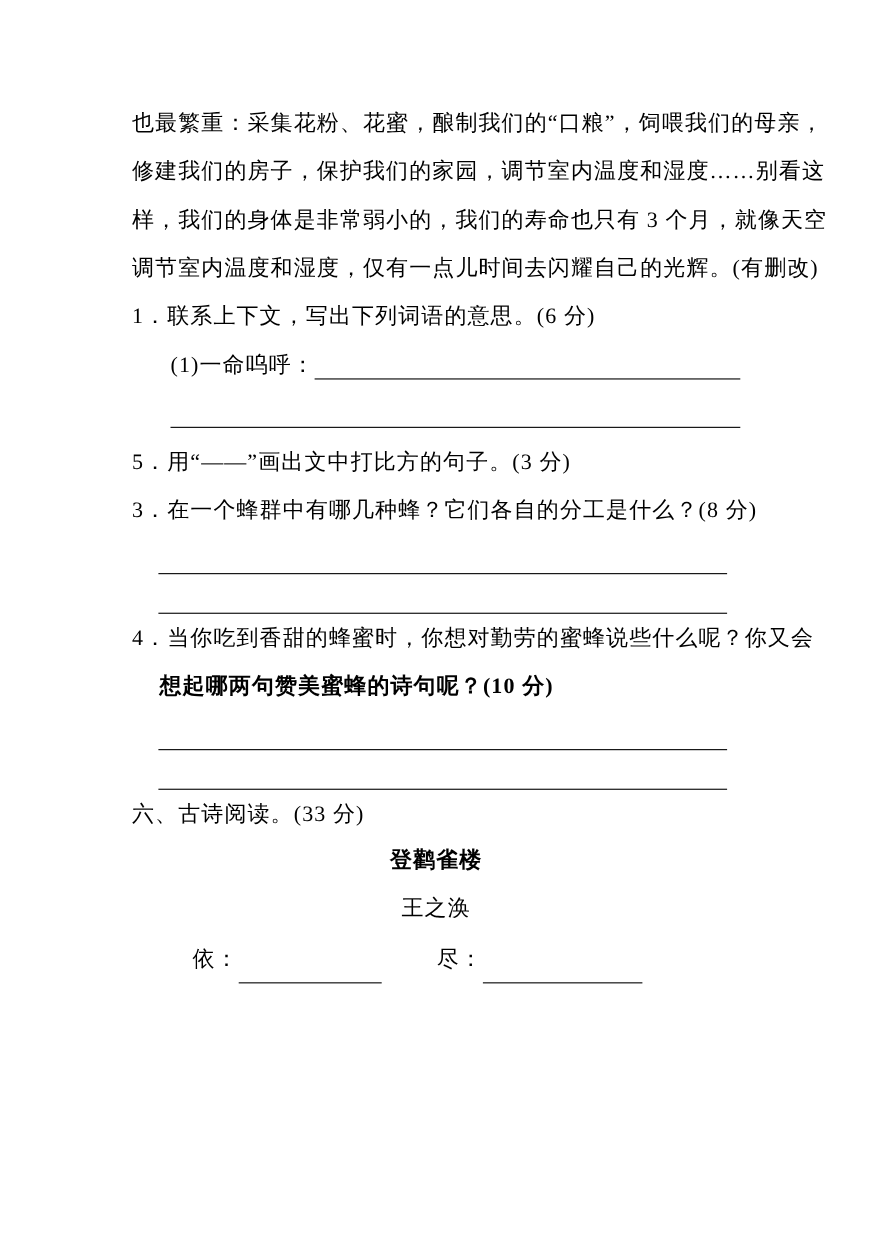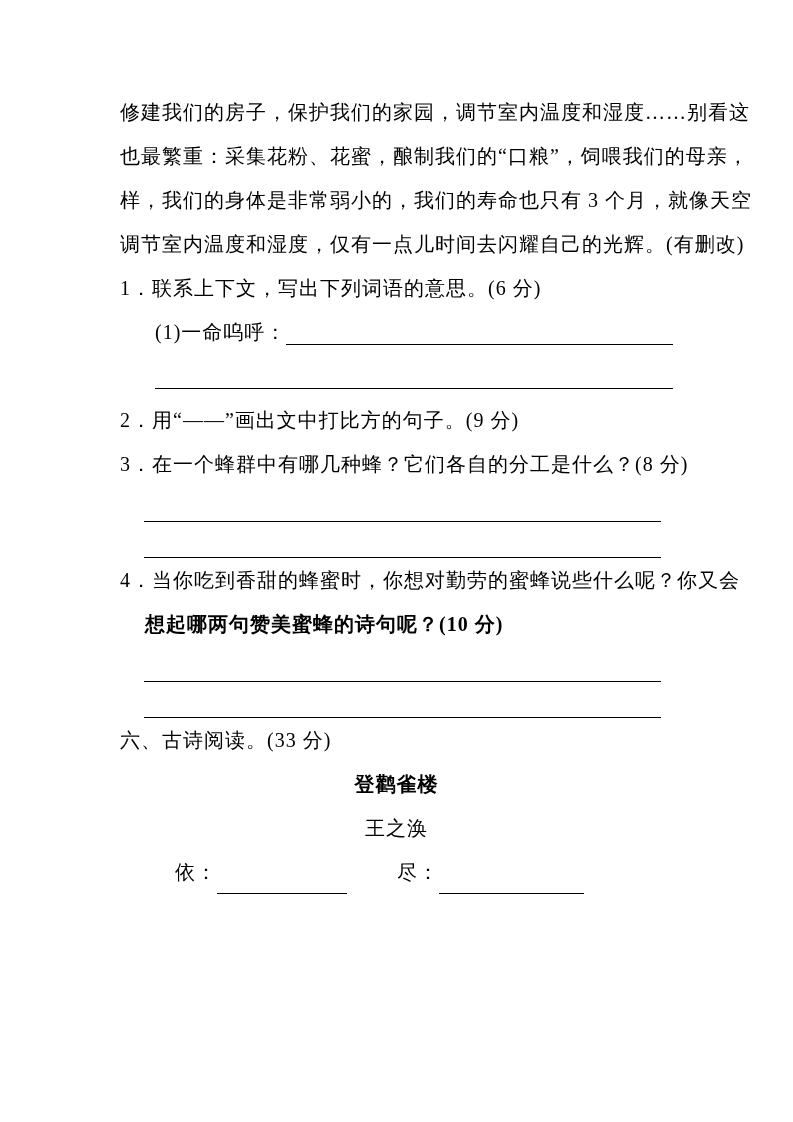--- a/index.html
+++ b/index.html
@@ -49,20 +49,21 @@
   }
   .blankrow .fill {
     height: 28px;
   }
   .indent {
     padding-left: 25px;
     font-weight: bold;
   }
   .center {
     text-align: center;
+    font-family: Liberation Mono, monospace;
   }
   .bold {
     font-weight: bold;
   }
   .keysrow {
     display: flex;
     align-items: flex-end;
     height: 44px;
     padding-left: 55px;
   }
@@ -77,38 +78,38 @@
   .b1 { width: 130px; }
   .b2 { width: 145px; }
   .gap { width: 50px; }
 </style>
 </head>
 <body>
 
 <div class="page">
 
   <div>
+    <div class="line">也最繁重：采集花粉、花蜜，酿制我们的“口粮”，饲喂我们的母亲，</div>
     <div class="line">修建我们的房子，保护我们的家园，调节室内温度和湿度……别看这</div>
-    <div class="line">也最繁重：采集花粉、花蜜，酿制我们的“口粮”，饲喂我们的母亲，</div>
     <div class="line">样，我们的身体是非常弱小的，我们的寿命也只有 3 个月，就像天空</div>
     <div class="line">调节室内温度和湿度，仅有一点儿时间去闪耀自己的光辉。(有删改)</div>
   </div>
 
   <div class="line">1．联系上下文，写出下列词语的意思。(6 分)</div>
 
   <div class="row">
     <span class="label">(1)一命呜呼：</span>
     <span class="fill"></span>
   </div>
 
   <div class="row">
     <span class="fill"></span>
   </div>
 
-  <div class="line">2．用“——”画出文中打比方的句子。(9 分)</div>
+  <div class="line">5．用“——”画出文中打比方的句子。(3 分)</div>
 
   <div class="line">3．在一个蜂群中有哪几种蜂？它们各自的分工是什么？(8 分)</div>
 
   <div class="blankrow">
     <span class="fill"></span>
   </div>
   <div class="blankrow">
     <span class="fill"></span>
   </div>
 

